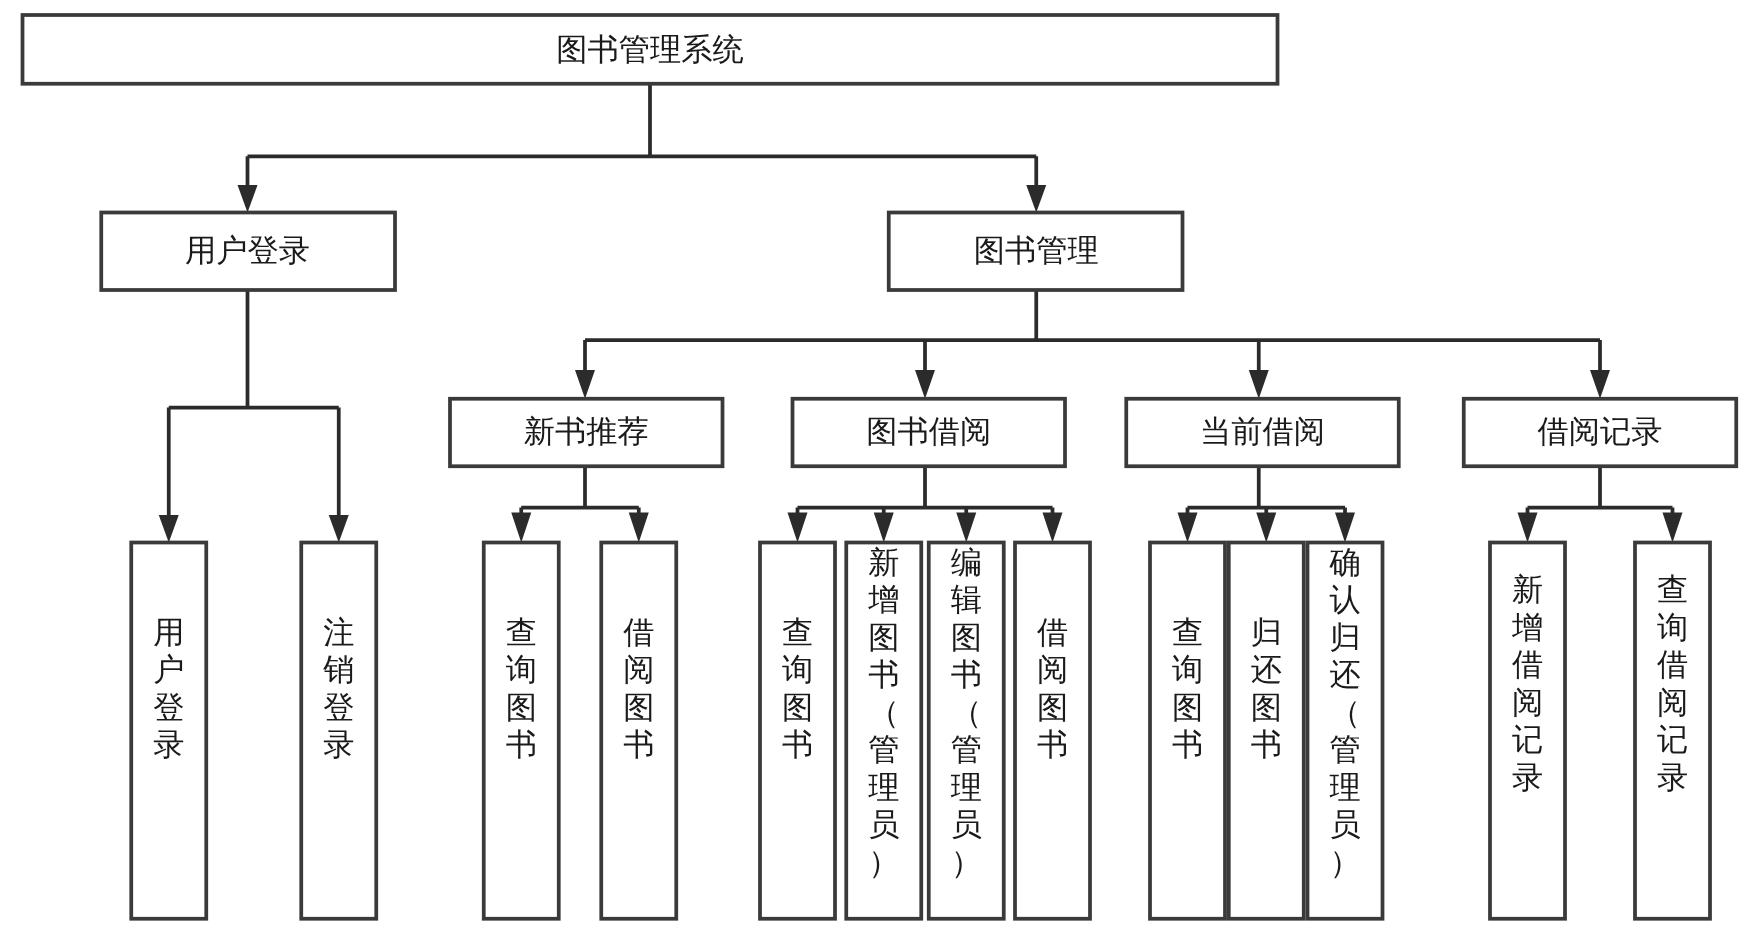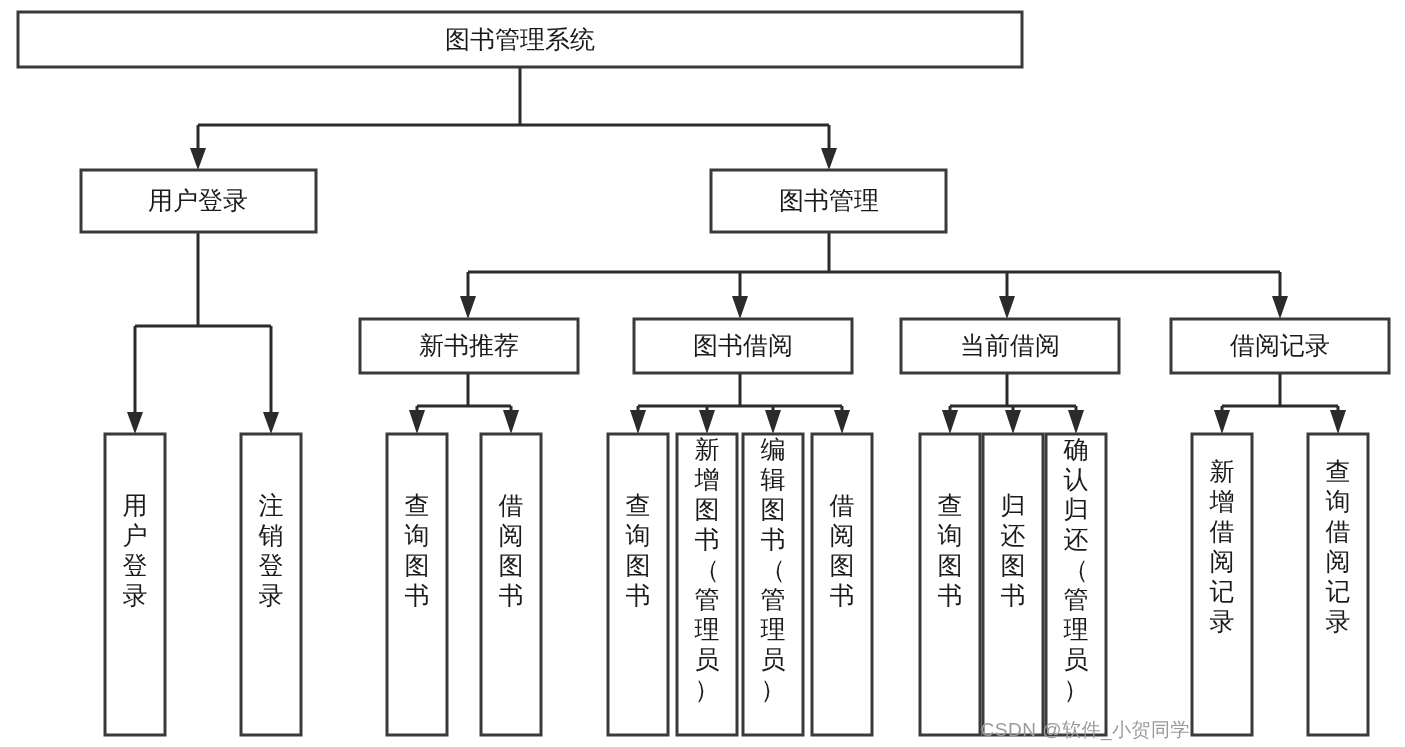--- a/index.html
+++ b/index.html
@@ -228,14 +228,13 @@
       <text class="node-label-vertical" x="1222" y="480"><tspan x="1222" y="480">新</tspan><tspan x="1222" y="510">增</tspan><tspan x="1222" y="540">借</tspan><tspan x="1222" y="570">阅</tspan><tspan x="1222" y="600">记</tspan><tspan x="1222" y="630">录</tspan></text>
     </g>
 
     <g>
       <rect class="node-box-thin" x="1308" y="434" width="60" height="301"></rect>
       <text class="node-label-vertical" x="1338" y="480"><tspan x="1338" y="480">查</tspan><tspan x="1338" y="510">询</tspan><tspan x="1338" y="540">借</tspan><tspan x="1338" y="570">阅</tspan><tspan x="1338" y="600">记</tspan><tspan x="1338" y="630">录</tspan></text>
     </g>
 
   </svg>
 
-  <div class="watermark">CSDN @软件_小贺同学</div>
 </div>
 
 </body></html>

